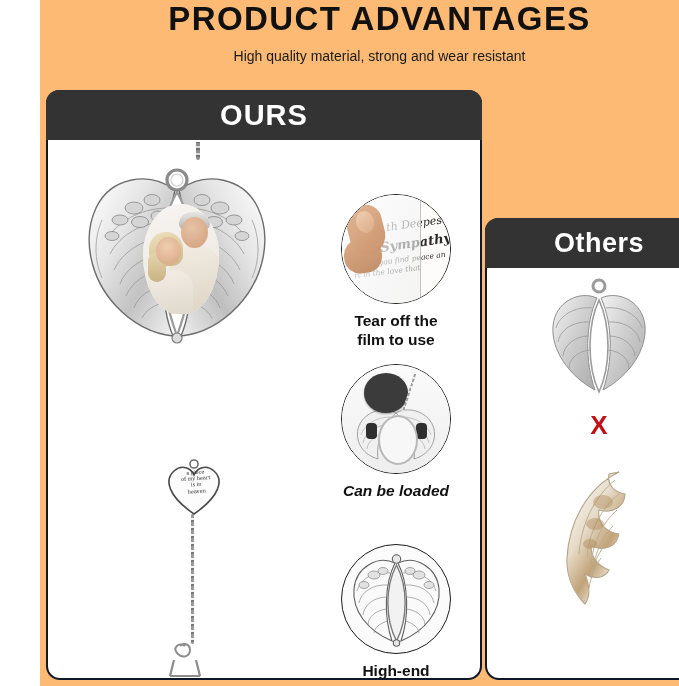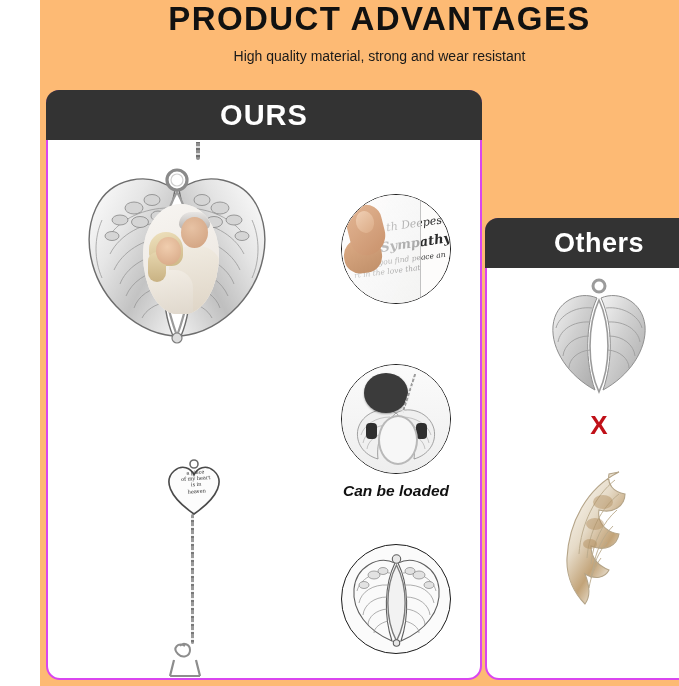--- a/index.html
+++ b/index.html
@@ -15,21 +15,21 @@
     position:absolute;left:0;top:2px;width:679px;text-align:center;
     font-size:33px;font-weight:bold;letter-spacing:1.4px;color:#111;
     line-height:34px;
   }
   .sub-title{
     position:absolute;left:0;top:44px;width:679px;text-align:center;
     font-size:14px;font-weight:normal;color:#1a1a1a;line-height:24px;
   }
 
   
-  .panel{position:absolute;background:#fff;border:2px solid #d946ef;border-radius:14px;box-sizing:border-box;}
+  .panel{position:absolute;background:#fff;border:2px solid #0f172a;border-radius:14px;box-sizing:border-box;}
   .panel-head{
     position:absolute;left:-2px;top:-2px;background:#333333;
     border-radius:13px 13px 0 0;box-sizing:border-box;
     display:flex;align-items:center;justify-content:center;
     color:#ffffff;font-weight:bold;
   }
   #ours-panel{left:6px;top:90px;width:436px;height:590px;}
   #ours-panel .panel-head{width:436px;height:50px;font-size:29px;letter-spacing:1px;}
   #others-panel{left:445px;top:218px;width:228px;height:462px;}
   #others-panel .panel-head{width:228px;height:50px;font-size:27px;letter-spacing:.5px;}
@@ -305,20 +305,24 @@
           <div class="circle">
             <div class="c1-card"></div>
             <div class="c1-line c1-l1">th Deepest</div>
             <div class="c1-line c1-l2">Sympathy</div>
             <div class="c1-line c1-l3">May you find peace an</div>
             <div class="c1-line c1-l4">rt in the love that</div>
             <div class="c1-film"></div>
             <div class="c1-finger"></div>
             <div class="c1-thumb"></div>
             <div class="c1-nail"></div>
+          </div>
+          <div class="cap">
+            <div>Tear off the</div>
+            <div>film to use</div>
           </div>
         </div>
 
         <div class="feature" id="feat-1">
           <div class="circle">
             <div class="c2-bg"></div>
             <svg class="lineart" viewBox="0 0 108 108" xmlns="http://www.w3.org/2000/svg">
               <g stroke="#8d8d8d" stroke-width="0.8" fill="#f0f0f0">
                 <path d="M54 48 C40 40 20 48 16 64 C13 78 22 90 36 94 C34 78 40 60 54 48 Z"></path>
                 <path d="M54 48 C68 40 88 48 92 64 C95 78 86 90 72 94 C74 78 68 60 54 48 Z"></path>
@@ -368,20 +372,24 @@
                 <ellipse cx="41" cy="26" rx="5" ry="3.5"></ellipse>
                 <ellipse cx="77" cy="30" rx="6" ry="4"></ellipse>
                   <ellipse cx="87" cy="40" rx="5" ry="3.5"></ellipse>
                 <ellipse cx="68" cy="26" rx="5" ry="3.5"></ellipse>
               </g>
               <path d="M54.5 20 C66 42 66 74 54.5 96 C43 74 43 42 54.5 20 Z" fill="#f2f2f2" stroke="#7b7b7b" stroke-width="1.4"></path>
               <circle cx="54.5" cy="14" r="4.2" fill="#e8e8e8" stroke="#5f5f5f" stroke-width="1.1"></circle>
               <circle cx="54.5" cy="98" r="3.2" fill="#e8e8e8" stroke="#5f5f5f" stroke-width="1.1"></circle>
             </svg>
           </div>
+          <div class="cap">
+            <div>High-end</div>
+
+          </div>
         </div>
 
       </div>
     </div>
   </div>
 
   <div class="panel" id="others-panel">
     <div class="panel-head">
       <span>Others</span>
     </div>

